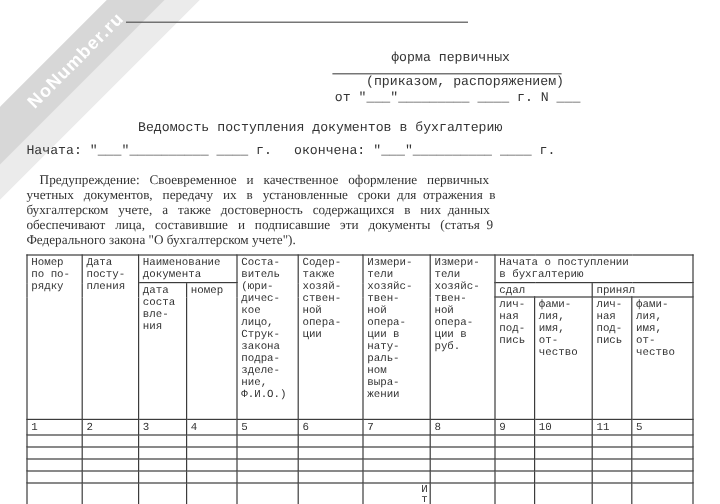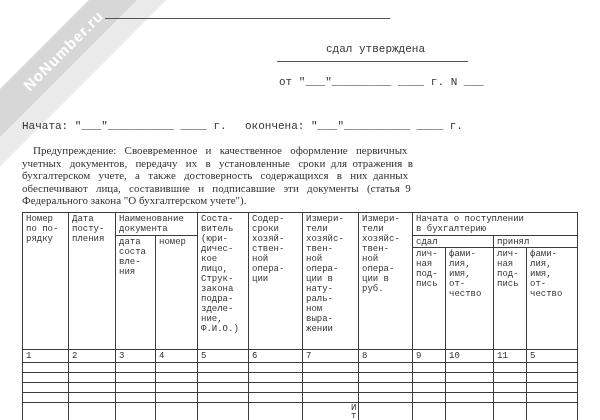--- a/index.html
+++ b/index.html
@@ -56,26 +56,28 @@
 
 <div class="page">
 
   <div class="wm-shadow"></div>
   <div class="wm-band">
     <span class="wm-text">NoNumber.ru</span>
   </div>
 
   <div class="rule" style="left:105px;top:18px;width:285px;"></div>
 
-  <div class="mono" style="left:326px;top:43px;">сдал утверждена</div>
+  <div class="mono" style="left:326px;top:43px;">форма первичных</div>
 
   <div class="rule" style="left:277px;top:61px;width:191px;"></div>
+  <div class="mono" style="left:305px;top:63px;">(приказом, распоряжением)</div>
 
   <div class="mono" style="left:279px;top:76px;">от "___"_________ ____ г. N ___</div>
 
+  <div class="mono" style="left:115px;top:101px;">Ведомость поступления документов в бухгалтерию</div>
 
   <div class="mono" style="left:22px;top:120px;">Начата: "___"__________ ____ г.</div>
   <div class="mono" style="left:245px;top:120px;">окончена: "___"__________ ____ г.</div>
 
   <div class="warning">    Предупреждение:   Своевременное   и   качественное   оформление   первичных
 учетных   документов,   передачу   их   в   установленные   сроки  для  отражения  в
 бухгалтерском   учете,   а   также   достоверность   содержащихся   в   них  данных
 обеспечивают   лица,   составившие   и   подписавшие   эти   документы   (статья  9
 Федерального закона "О бухгалтерском учете").</div>
 
@@ -110,21 +112,21 @@
 дичес-
 кое
 лицо,
 Струк-
 закона
 подра-
 зделе-
 ние,
 Ф.И.О.)</th>
       <th rowspan="3">Содер-
-сроки
+также
 хозяй-
 ствен-
 ной
 опера-
 ции</th>
       <th rowspan="3">Измери-
 тели
 хозяйс-
 твен-
 ной

